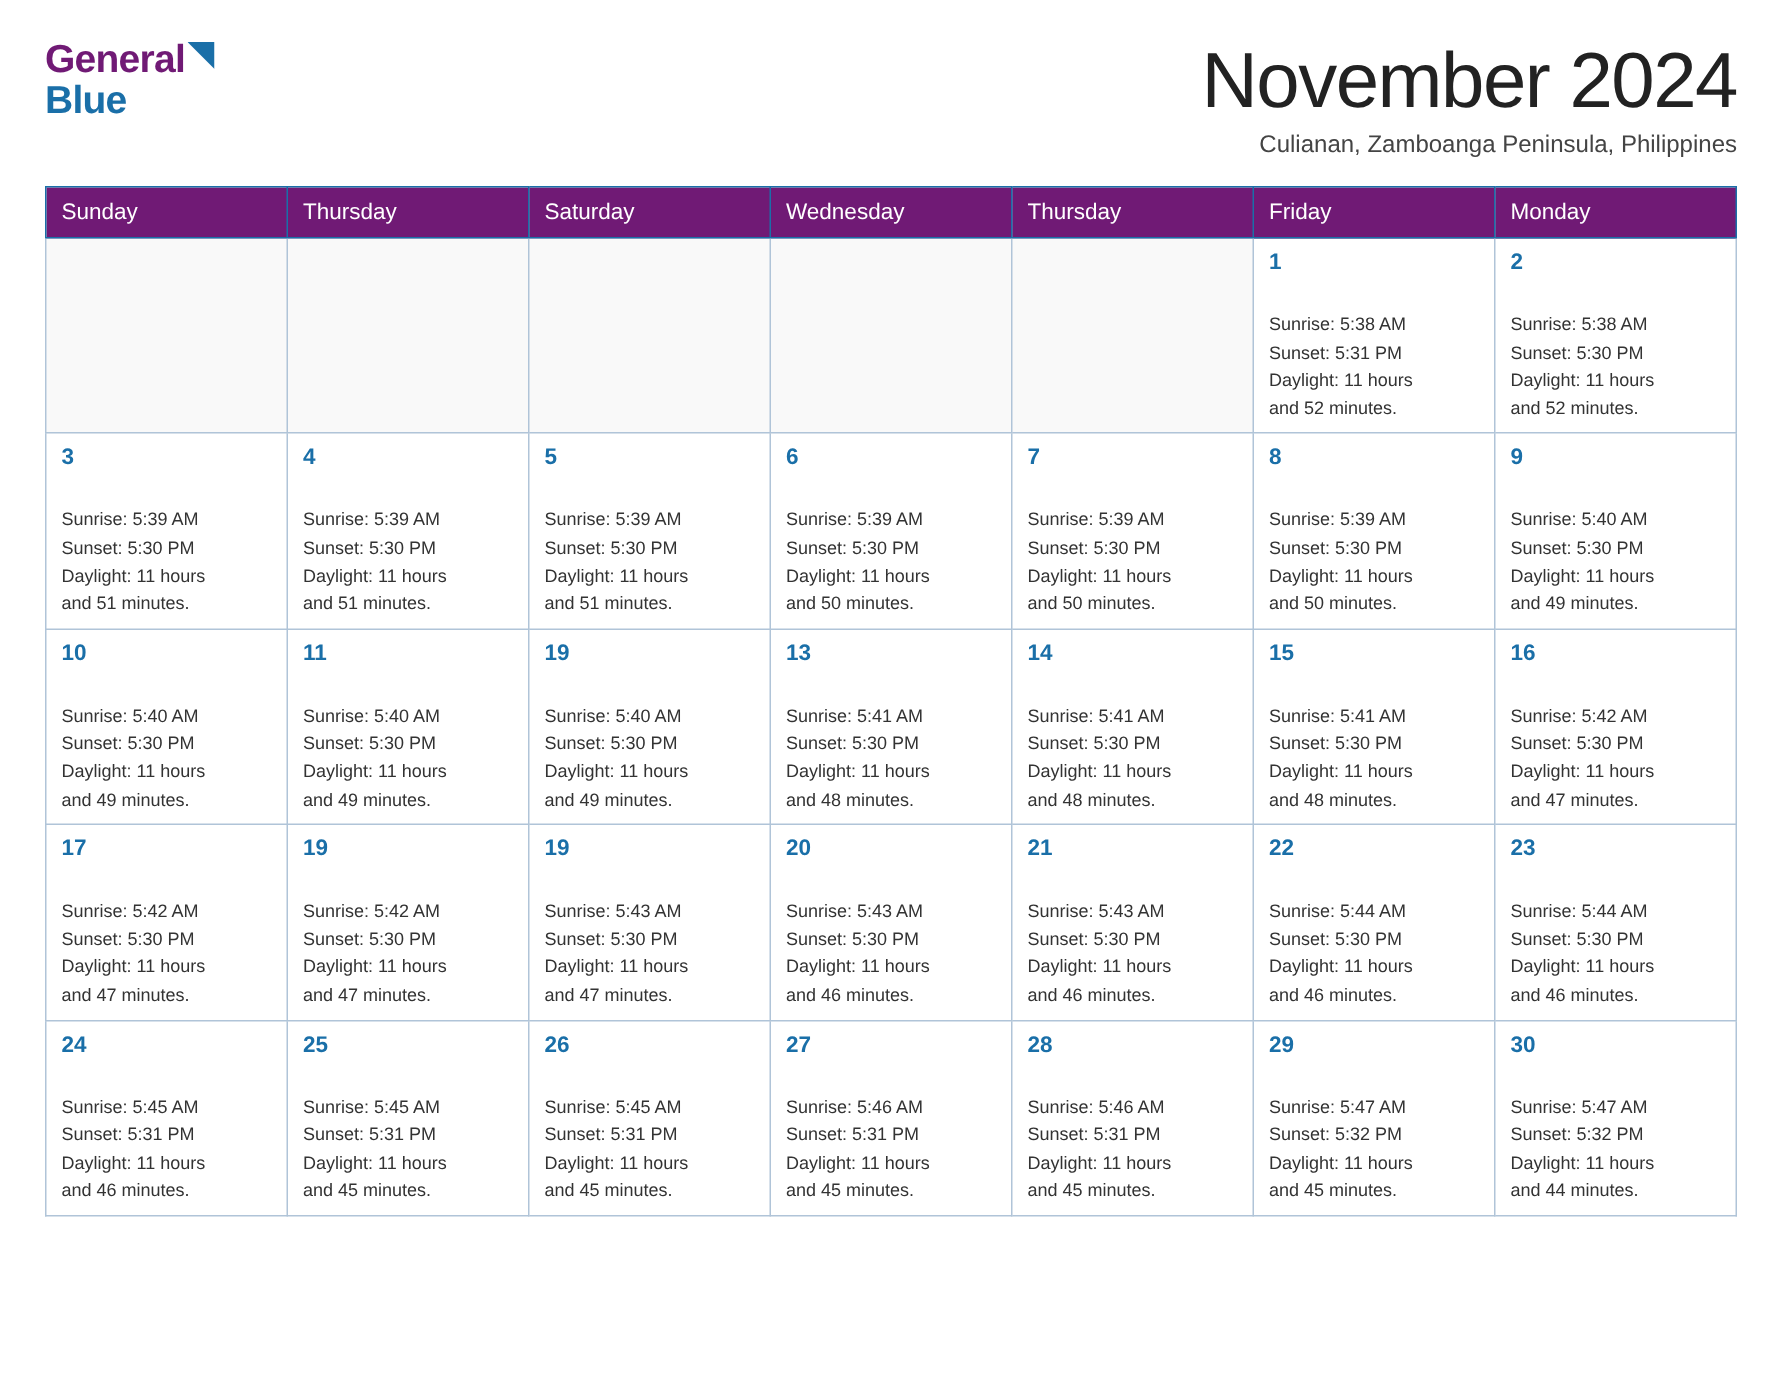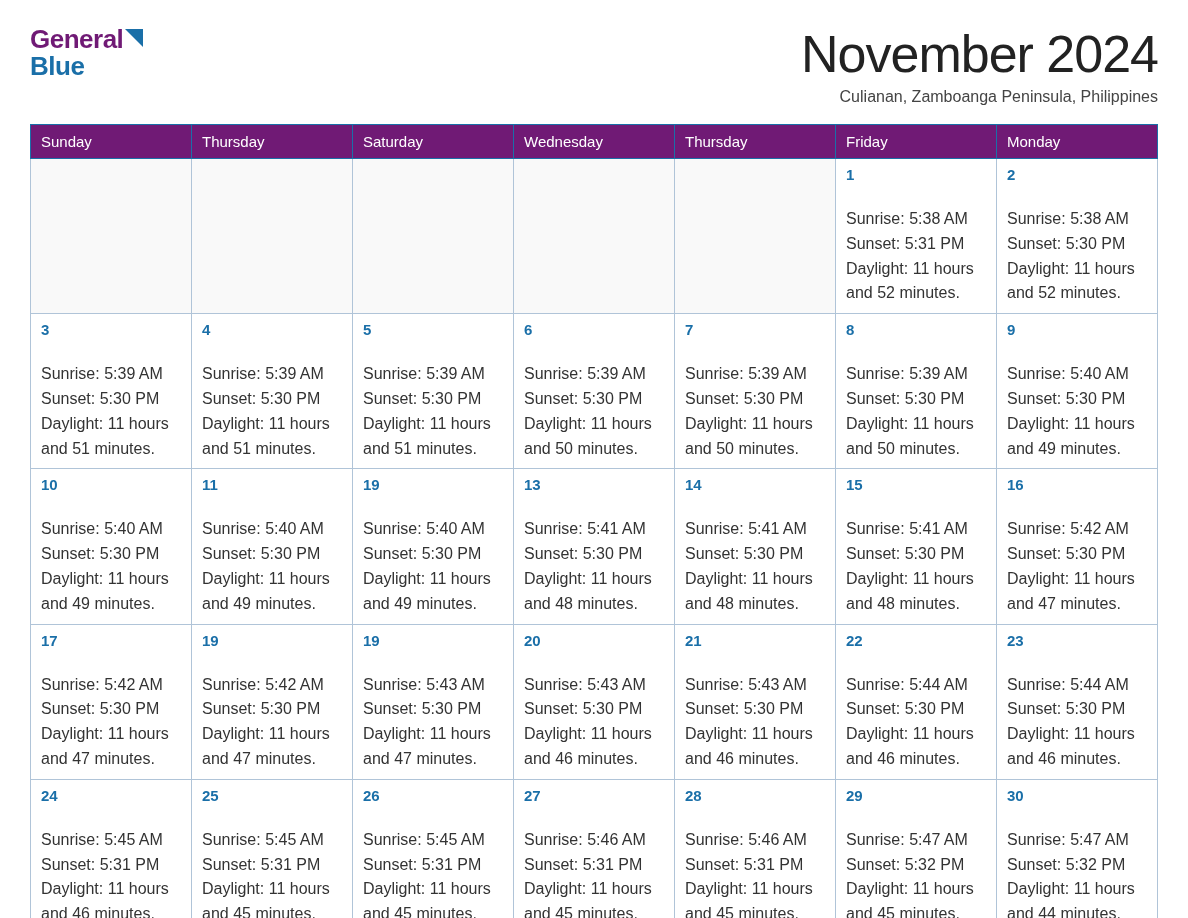--- a/index.html
+++ b/index.html
@@ -66,21 +66,21 @@
       height: 110px;
     }
     .day-num {
       font-size: 15px;
       font-weight: bold;
       color: #1a6fa8;
       display: block;
       margin-bottom: 4px;
     }
     .day-info {
-      font-size: 16px;
+      font-size: 12px;
       color: #333;
       line-height: 1.55;
       margin-top: 24px;
     }
     tbody tr td:empty {
       background: #f9f9f9;
     }
     .empty-cell {
       background: #f9f9f9;
     }

